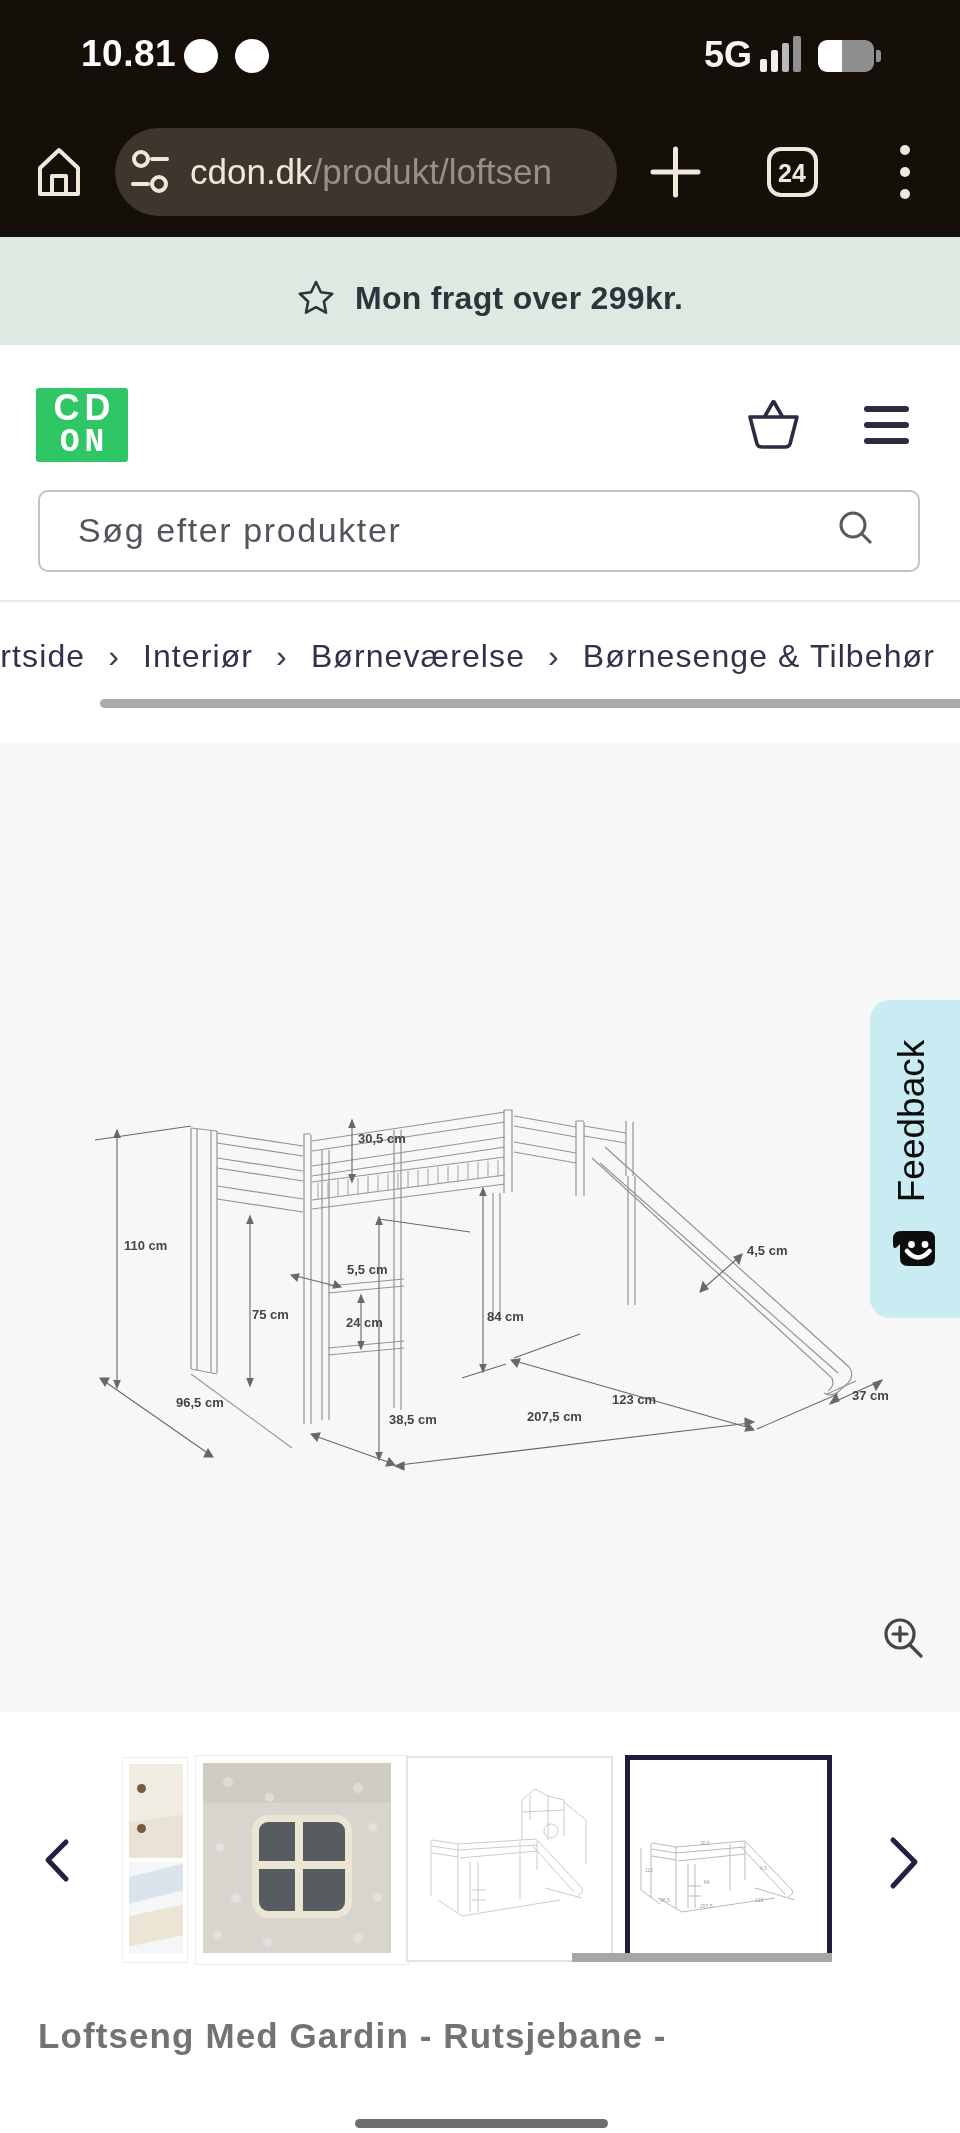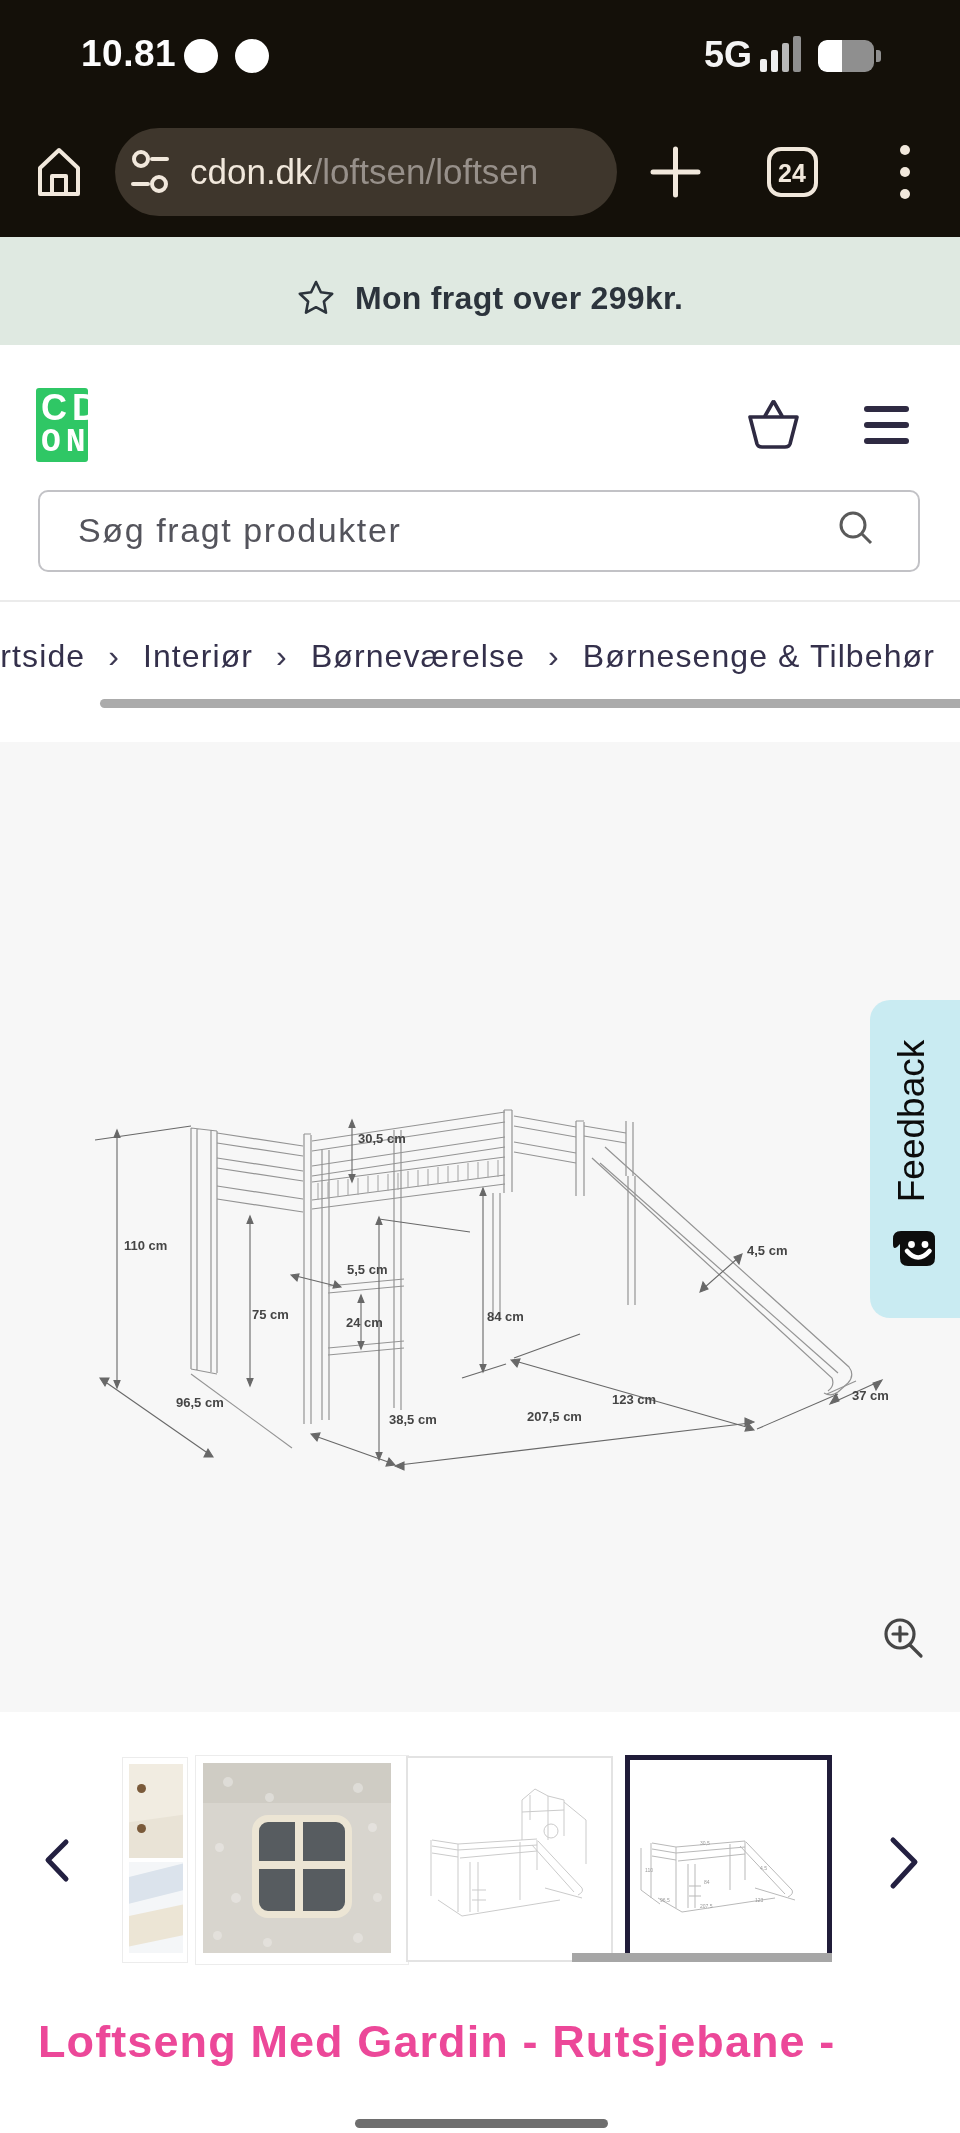--- a/index.html
+++ b/index.html
@@ -24,38 +24,38 @@
 <div class="abs" style="left:782px;top:43px;width:7px;height:29px;background:#b9b9b9;border-radius:2px;"></div>
 <div class="abs" style="left:793px;top:36px;width:8px;height:36px;background:#8f8f8f;border-radius:2px;"></div>
 
 <div class="abs" style="left:818px;top:40px;width:56px;height:32px;border-radius:9px;background:#8f8f8f;overflow:hidden;">
   <div class="abs" style="left:0;top:0;width:24px;height:32px;background:#fff;border-radius:9px 0 0 9px;"></div>
 </div>
 <div class="abs" style="left:876px;top:50px;width:5px;height:12px;background:#8f8f8f;border-radius:0 3px 3px 0;"></div>
 
 <div class="abs" style="left:115px;top:128px;width:502px;height:88px;border-radius:44px;background:#3e362c;"></div>
 
-<div class="abs" style="left:190px;top:152px;font-size:35px;color:#f1e8dc;">cdon.dk<span style="color:#97908a;">/loftsen/loftsen</span></div>
+<div class="abs" style="left:190px;top:152px;font-size:35px;color:#f1e8dc;">cdon.dk<span style="color:#97908a;">/produkt/loftsen</span></div>
 
 <div class="abs" style="left:0;top:237px;width:960px;height:108px;background:#dfe9e1;"></div>
 
 <div class="abs" style="left:355px;top:280px;font-size:32px;font-weight:700;color:#2c343c;letter-spacing:.3px;">Mon fragt over 299kr.</div>
 
-<div class="abs" style="left:36px;top:388px;width:52px;height:74px;background:#2fc765;border-radius:3px;color:#fff;font-weight:700;text-align:center;">
+<div class="abs" style="left:36px;top:388px;width:92px;height:74px;background:#2fc765;border-radius:3px;color:#fff;font-weight:700;text-align:center;">
   <div style="font-size:36px;line-height:36px;letter-spacing:5px;margin-top:2px;text-indent:5px;">CD</div>
   <div style="font-size:33px;line-height:34px;letter-spacing:5px;text-indent:5px;font-family:Liberation Mono, monospace;">ON</div>
 </div>
 
 <div class="abs" style="left:864px;top:406px;width:45px;height:6px;background:#2e2a42;border-radius:3px;"></div>
 <div class="abs" style="left:864px;top:422px;width:45px;height:6px;background:#2e2a42;border-radius:3px;"></div>
 <div class="abs" style="left:864px;top:438px;width:45px;height:6px;background:#2e2a42;border-radius:3px;"></div>
 
 <div class="abs" style="left:38px;top:490px;width:882px;height:82px;border:2px solid #c2c2c6;border-radius:10px;box-sizing:border-box;background:#fff;"></div>
 
-<div class="abs" style="left:78px;top:511px;font-size:34px;color:#54545c;letter-spacing:1.6px;">Søg fragt produkter</div>
+<div class="abs" style="left:78px;top:511px;font-size:34px;color:#54545c;letter-spacing:1.6px;">Søg efter produkter</div>
 
 <div class="abs" style="left:0;top:600px;width:960px;height:2px;background:#ebebeb;"></div>
 
 <div class="abs" style="left:0;top:638px;width:960px;height:52px;overflow:hidden;">
   <div style="position:absolute;left:-51px;top:0;white-space:nowrap;font-size:32px;color:#34304b;letter-spacing:1.1px;">Startside<span style="display:inline-block;width:23px;"></span><span style="color:#3c3852;">›</span><span style="display:inline-block;width:23px;"></span>Interiør<span style="display:inline-block;width:23px;"></span><span style="color:#3c3852;">›</span><span style="display:inline-block;width:23px;"></span>Børneværelse<span style="display:inline-block;width:23px;"></span><span style="color:#3c3852;">›</span><span style="display:inline-block;width:23px;"></span>Børnesenge &amp; Tilbehør</div>
 </div>
 
 <div class="abs" style="left:100px;top:699px;width:860px;height:9px;background:#ababab;border-radius:5px 0 0 5px;"></div>
 
 <div class="abs" style="left:0;top:742px;width:960px;height:970px;background:#f7f7f7;"></div>
@@ -100,21 +100,21 @@
   <div class="abs" style="left:92px;top:52px;width:8px;height:103px;background:#ece5d4;"></div>
   <div class="abs" style="left:49px;top:98px;width:100px;height:8px;background:#ece5d4;"></div>
 </div>
 
 <div class="abs" style="left:406px;top:1756px;width:207px;height:206px;background:#fff;border:2px solid #e3e3e3;box-sizing:border-box;"></div>
 
 <div class="abs" style="left:625px;top:1755px;width:207px;height:204px;background:#fff;border:5px solid #201c39;box-sizing:border-box;"></div>
 
 <div class="abs" style="left:572px;top:1953px;width:260px;height:9px;background:#a6a6a6;"></div>
 
-<div class="abs" style="left:38px;top:2016px;font-size:45px;font-weight:700;color:#ec4899;letter-spacing:1.1px;">Loftseng Med Gardin - Rutsjebane -</div>
+<div class="abs" style="left:38px;top:2016px;font-size:35px;font-weight:700;color:#737373;letter-spacing:1.1px;">Loftseng Med Gardin - Rutsjebane -</div>
 
 <div class="abs" style="left:355px;top:2119px;width:253px;height:9px;background:#6e6e6e;border-radius:5px;"></div>
 
 <svg class="abs" style="left:0;top:0;" width="960" height="2133" viewBox="0 0 960 2133" fill="none" xmlns="http://www.w3.org/2000/svg">
 
 <g stroke="#f1e8dc" stroke-width="4" stroke-linejoin="round" stroke-linecap="round">
   <path d="M40 168 L59 150 L78 168 L78 194 L40 194 Z"></path>
   <path d="M52 194 L52 176 L66 176 L66 194" fill="none"></path>
 </g>
 

